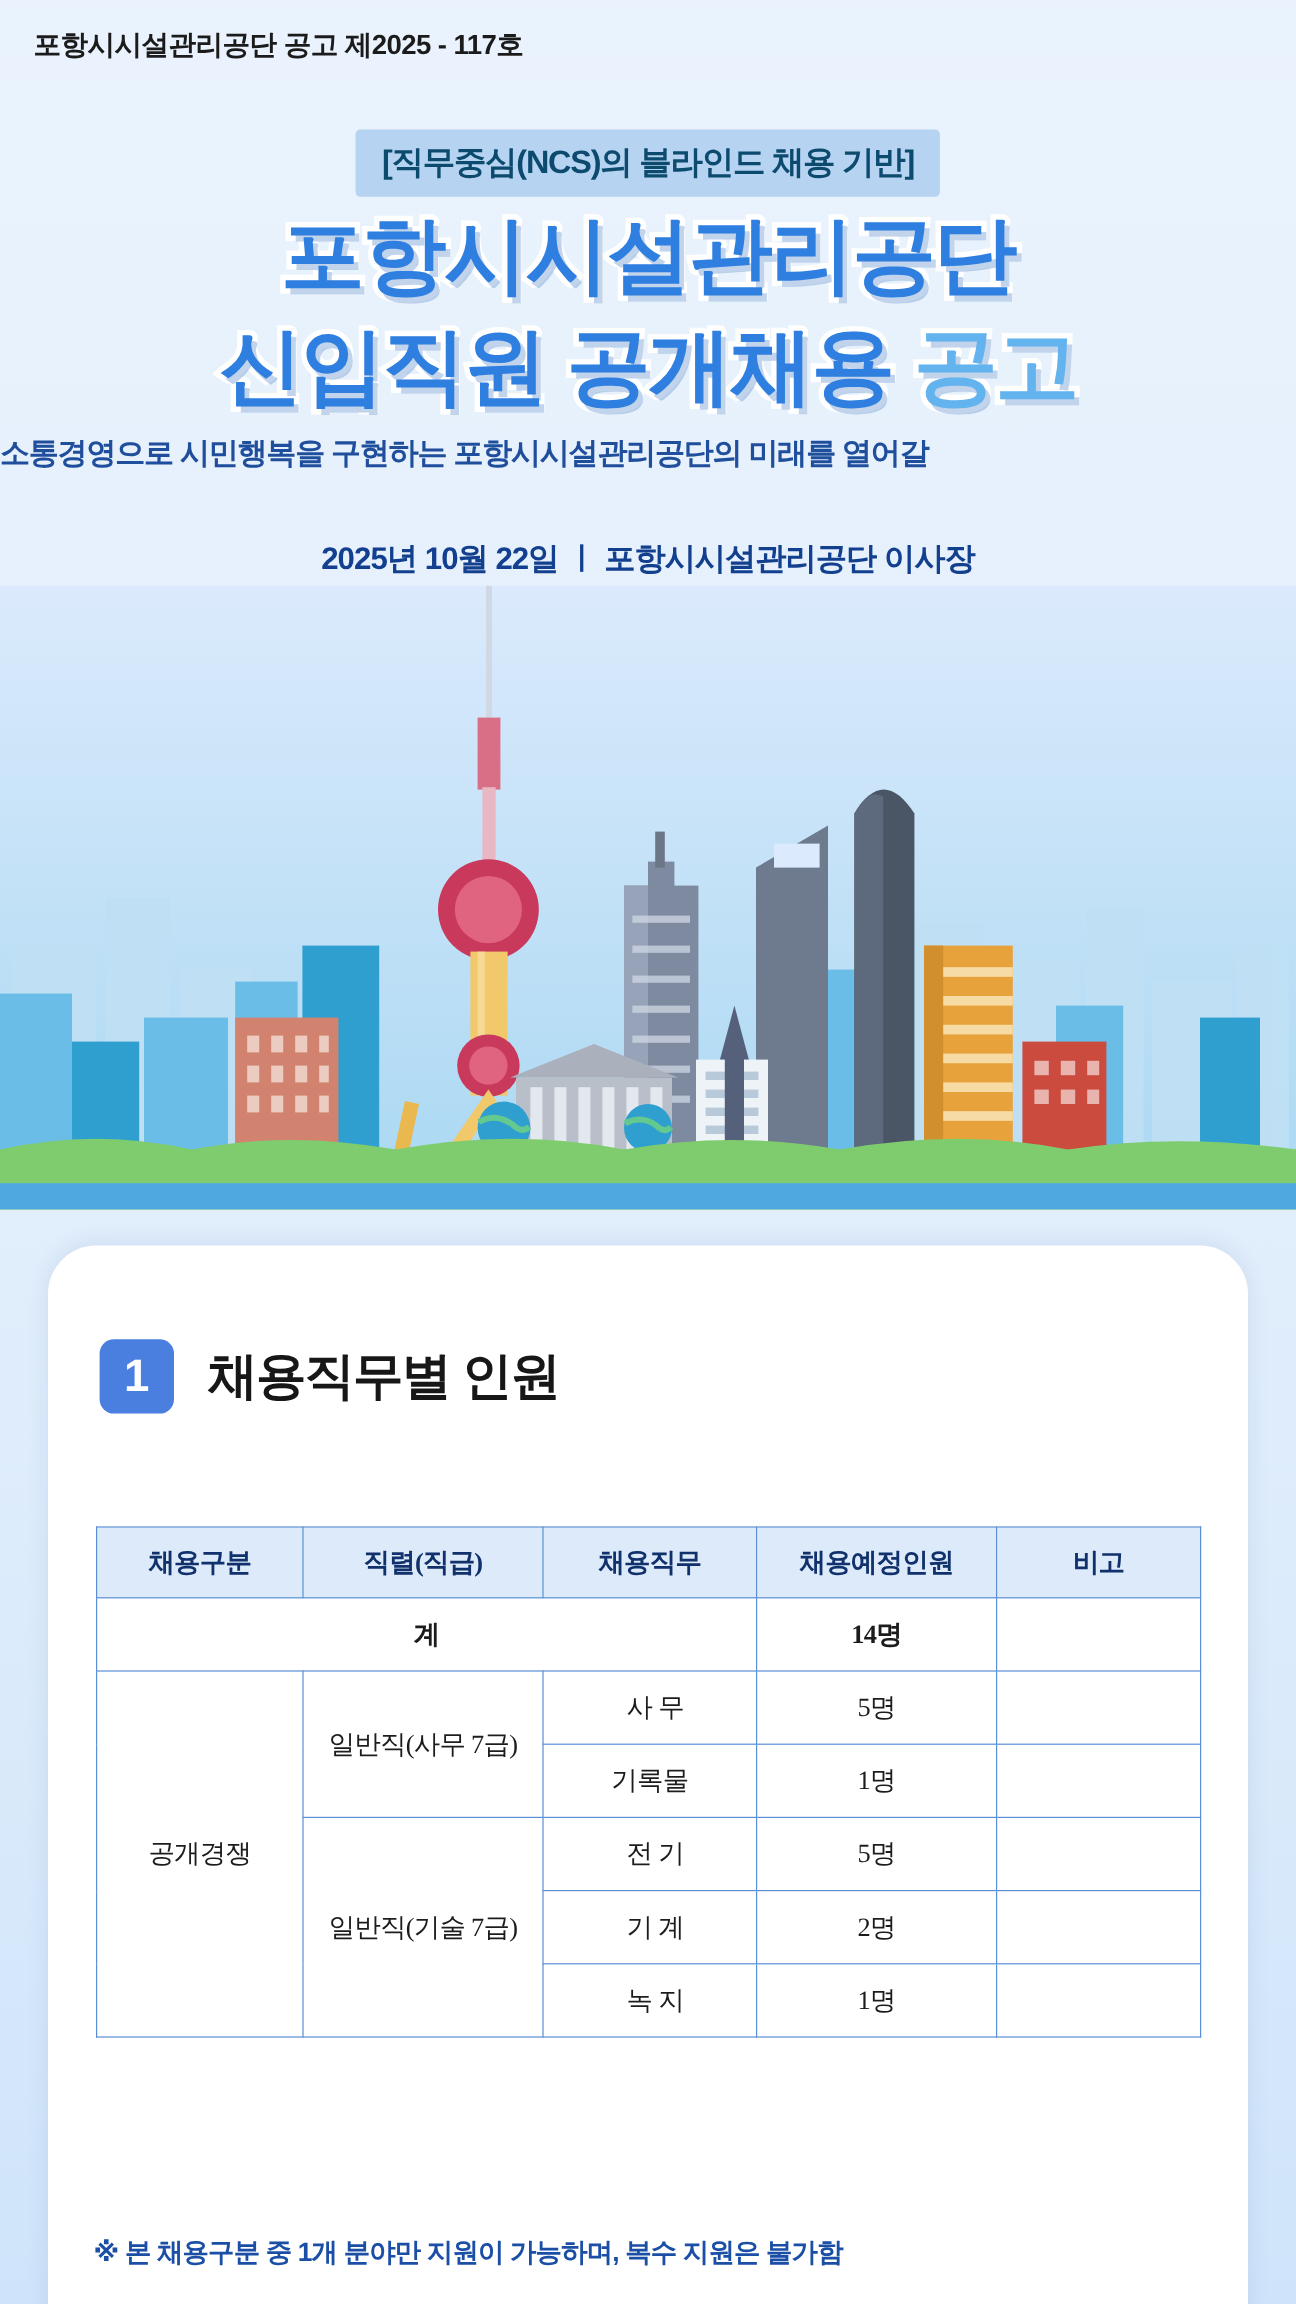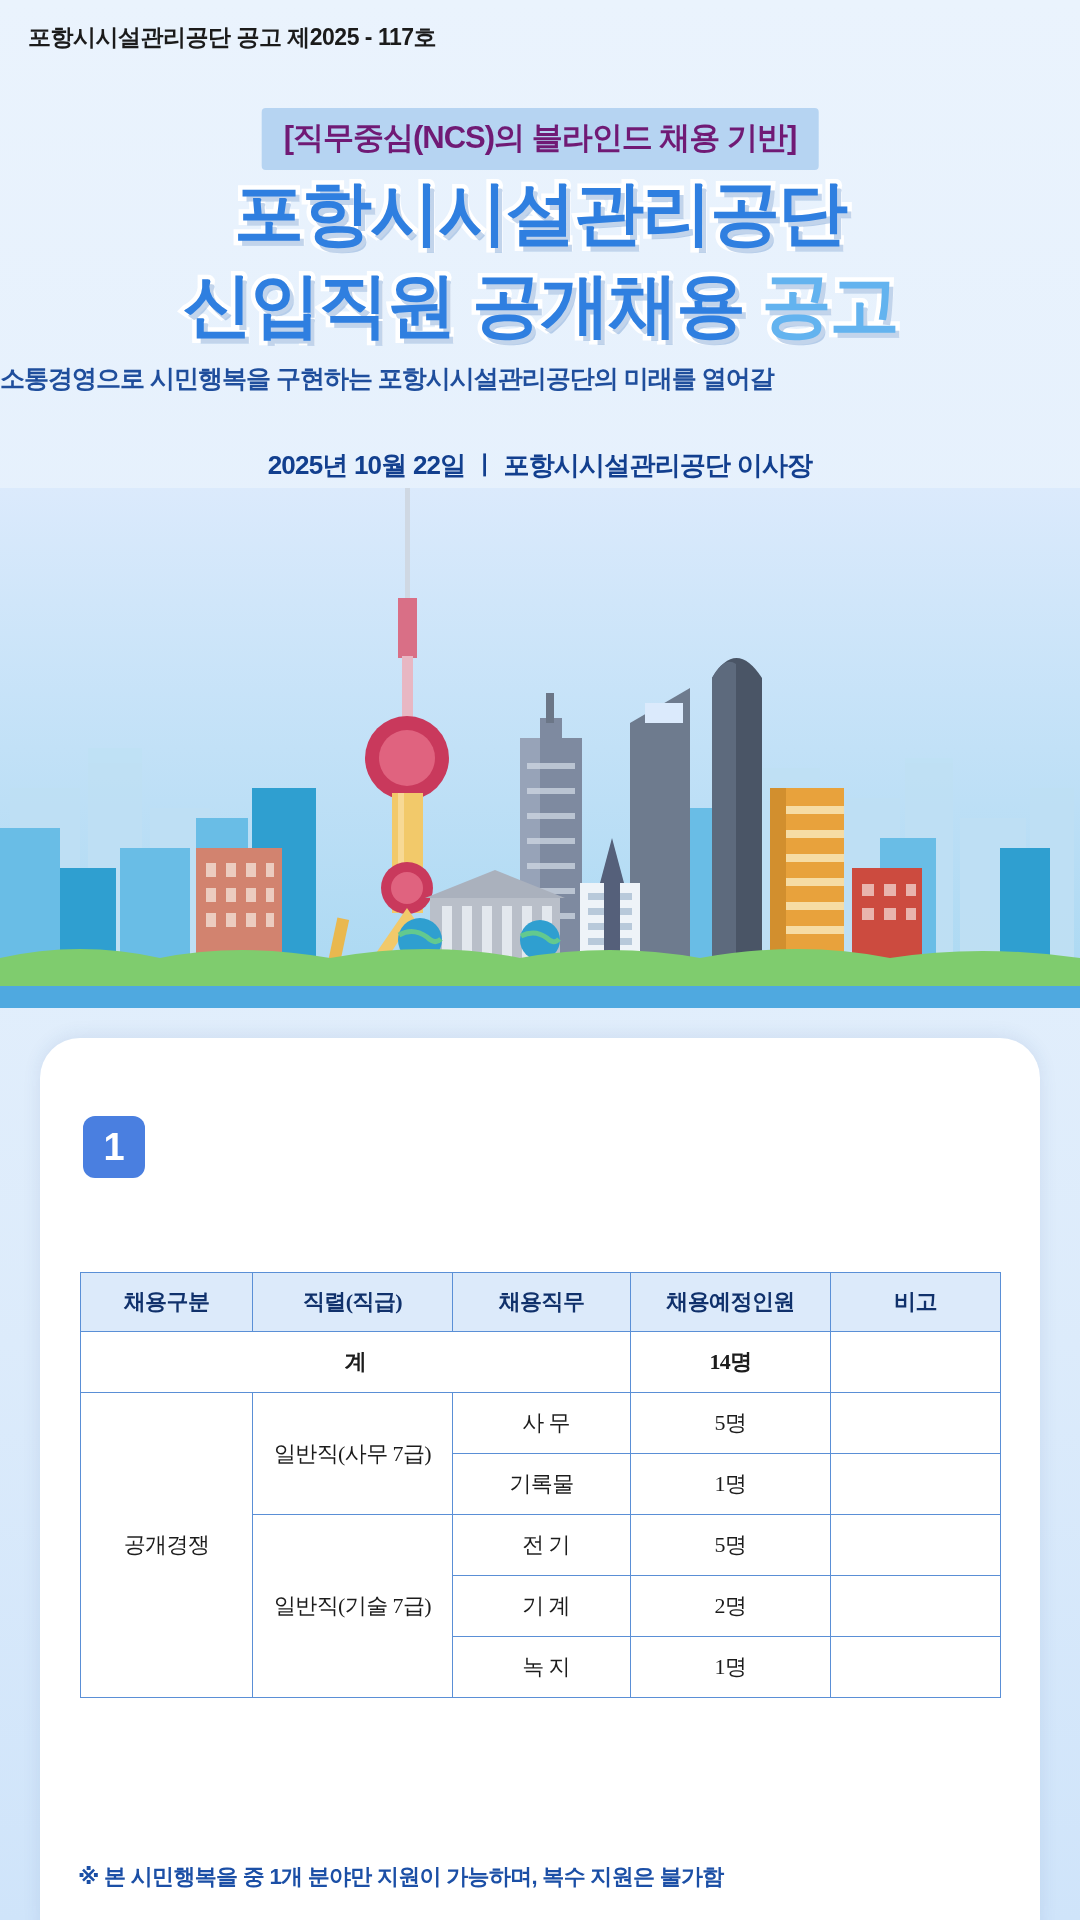--- a/index.html
+++ b/index.html
@@ -42,22 +42,22 @@
     width: 1080px;
     height: 930px;
   }
 
   .badge {
     position: absolute;
     top: 30px;
     left: 50%;
     transform: translateX(-50%);
     background: #b6d4f2;
-    color: #701a75;
-    font-size: 31px;
+    color: #0c4a6e;
+    font-size: 27px;
     font-weight: bold;
     padding: 9px 22px 11px 22px;
     border-radius: 4px;
     letter-spacing: -1px;
     white-space: nowrap;
   }
 
   .title-block {
     position: absolute;
     top: 84px;
@@ -398,20 +398,21 @@
         <path d="M0 470 q80 -18 160 0 q80 -16 170 0 q100 -18 190 0 q90 -16 180 0 q100 -18 190 0 q90 -14 190 0 L1080 520 L0 520 Z" fill="#7fcc6e"></path>
         <rect x="0" y="498" width="1080" height="22" fill="#4fa9e0"></rect>
       </svg>
     </div>
   </div>
 
   <div class="card"></div>
 
   <div class="section-head" style="position:absolute; top:1116px; left:83px;">
     <div class="section-num">1</div>
+    <div class="section-title">채용직무별 인원</div>
   </div>
 
   <table class="recruit">
     <colgroup>
       <col class="col1">
         <col class="col2">
         <col class="col3">
         <col class="col4">
         <col class="col5">
     </colgroup>
@@ -454,15 +455,15 @@
         <td></td>
       </tr>
       <tr>
         <td class="spaced">녹    지</td>
         <td>1명</td>
         <td></td>
       </tr>
     </tbody>
   </table>
 
-  <div class="footnote">※ 본 시민행복을 중 1개 분야만 지원이 가능하며, 복수 지원은 불가함</div>
+  <div class="footnote">※ 본 채용구분 중 1개 분야만 지원이 가능하며, 복수 지원은 불가함</div>
 
 </div>
 
 </body></html>

